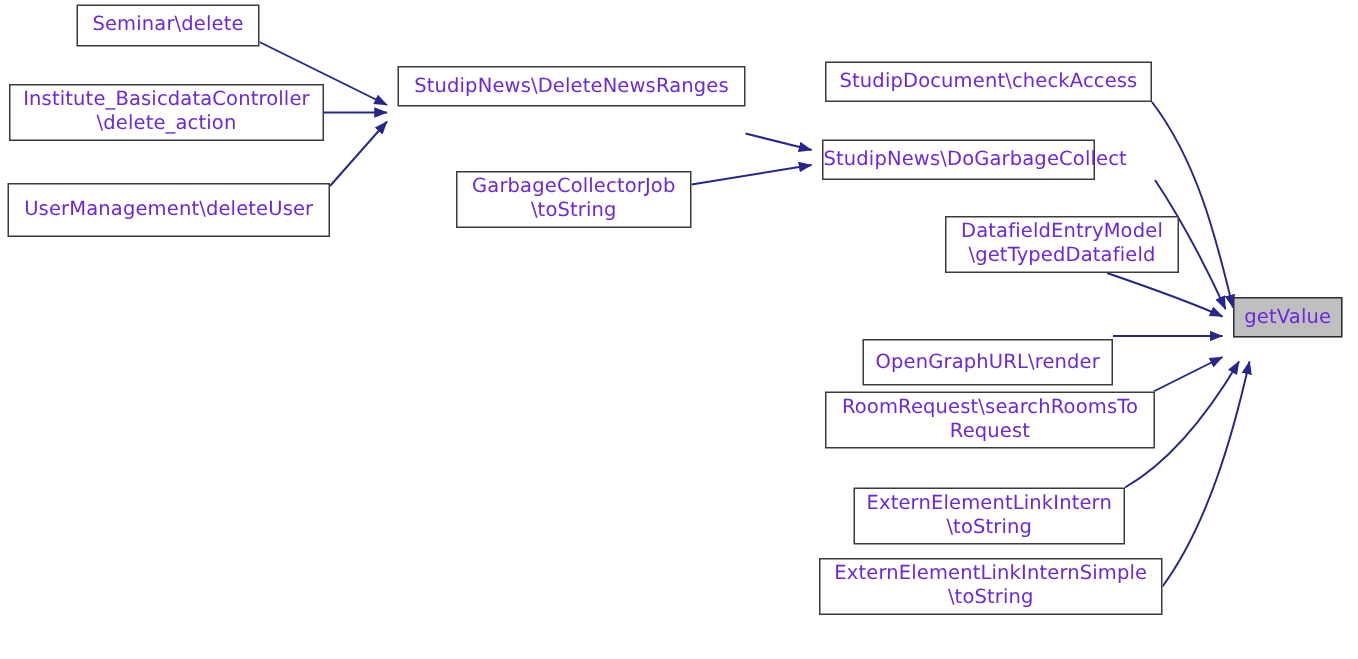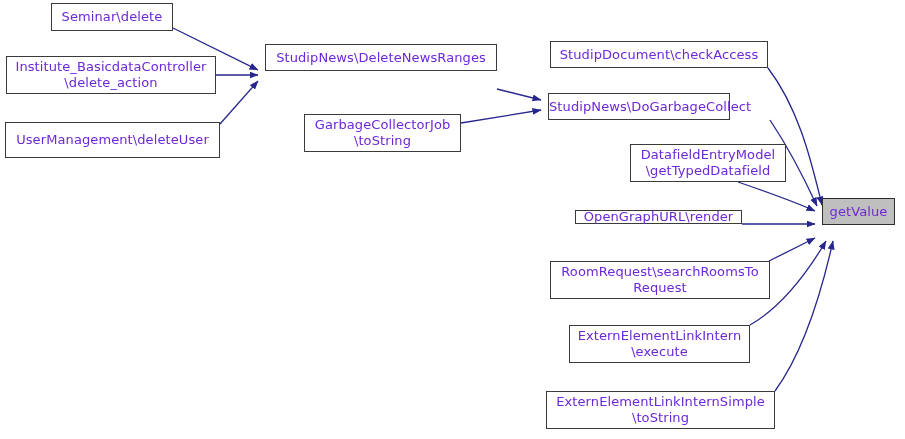--- a/index.html
+++ b/index.html
@@ -82,23 +82,23 @@
       <div class="node" style="left: 6px; top: 56px; width: 210px; height: 38px;"><span class="node-label">Institute_BasicdataController
 \delete_action</span></div>
       <div class="node" style="left: 5px; top: 122px; width: 215px; height: 36px;"><span class="node-label">UserManagement\deleteUser</span></div>
       <div class="node" style="left: 265px; top: 44px; width: 232px; height: 27px;"><span class="node-label">StudipNews\DeleteNewsRanges</span></div>
       <div class="node" style="left: 304px; top: 114px; width: 157px; height: 38px;"><span class="node-label">GarbageCollectorJob
 \toString</span></div>
       <div class="node" style="left: 550px; top: 41px; width: 218px; height: 27px;"><span class="node-label">StudipDocument\checkAccess</span></div>
       <div class="node" style="left: 548px; top: 93px; width: 182px; height: 27px;"><span class="node-label">StudipNews\DoGarbageCollect</span></div>
       <div class="node" style="left: 582px; top: 144px; width: 156px; height: 38px; margin-left: 48px;"><span class="node-label">DatafieldEntryModel
 \getTypedDatafield</span></div>
-      <div class="node" style="left: 575px; top: 210px; width: 167px; height: 14px;"><span class="node-label">OpenGraphURL\render</span></div>
+      <div class="node" style="left: 575px; top: 226px; width: 167px; height: 31px;"><span class="node-label">OpenGraphURL\render</span></div>
       <div class="node" style="left: 550px; top: 261px; width: 220px; height: 38px;"><span class="node-label">RoomRequest\searchRoomsTo
 Request</span></div>
       <div class="node" style="left: 569px; top: 325px; width: 181px; height: 38px;"><span class="node-label">ExternElementLinkIntern
-\execute</span></div>
-      <div class="node" style="left: 546px; top: 391px; width: 229px; height: 38px;"><span class="node-label">ExternElementLinkInternSimple
+\toString</span></div>
+      <div class="node" style="left: 546px; top: 372px; width: 229px; height: 38px;"><span class="node-label">ExternElementLinkInternSimple
 \toString</span></div>
       <div class="node highlight" style="left: 822px; top: 198px; width: 73px; height: 27px;"><span class="node-label">getValue</span></div>
     </div>
 
 </div>
 
 </body></html>

